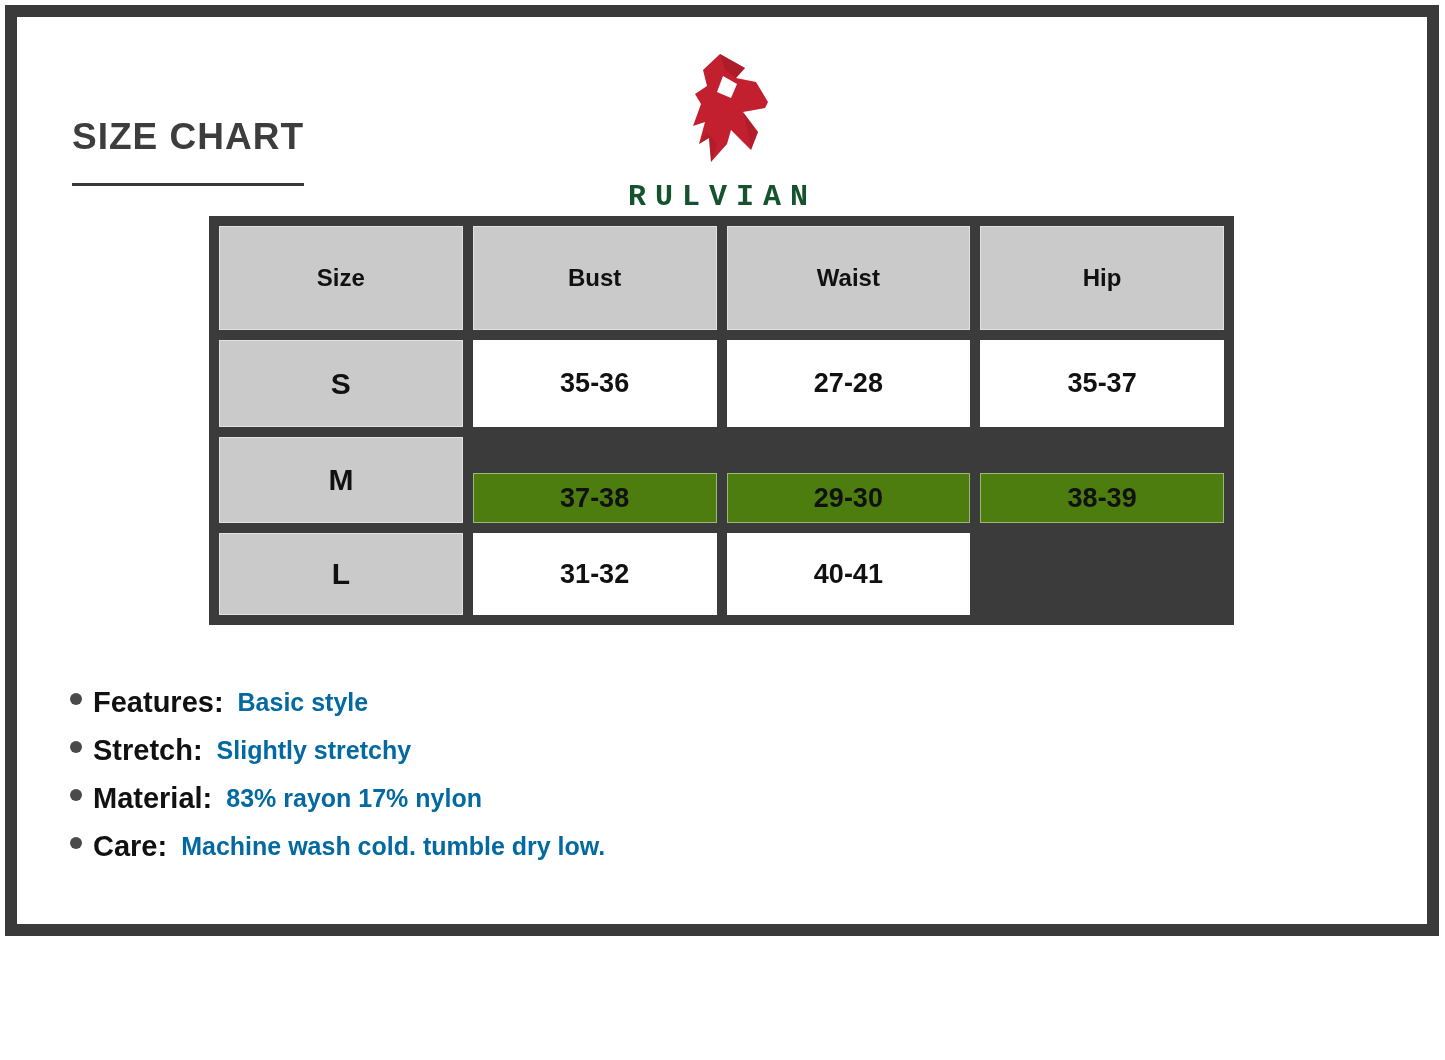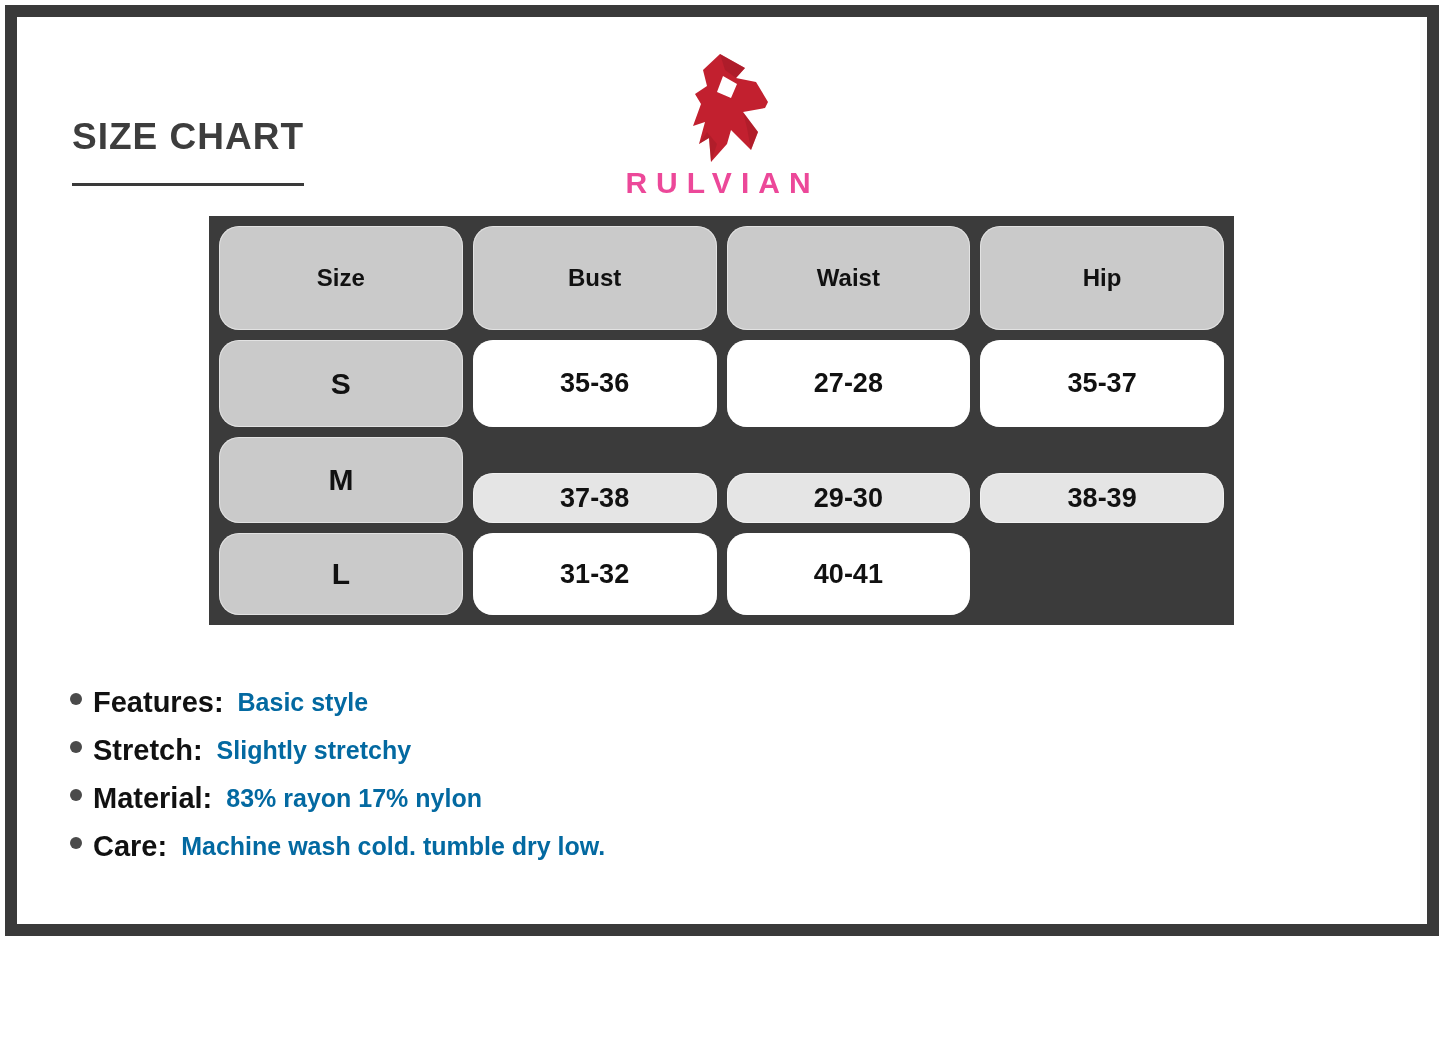--- a/index.html
+++ b/index.html
@@ -40,26 +40,26 @@
     background: #3a3a3a;
   }
   .logo {
     position: absolute;
     left: 0; right: 0;
     top: 52px;
     text-align: center;
   }
   .logo svg { display: block; margin: 0 auto; }
   .wordmark {
-    margin-top: 2px;
-    font-family: Liberation Sans, sans-serif;
+    margin-top: 16px;
+    font-family: Liberation Mono, monospace;
     font-weight: bold;
     font-size: 30px;
     letter-spacing: 9px;
-    color: #ec4899;
+    color: #14532d;
   }
   .size-table {
     position: absolute;
     left: 209px;
     top: 216px;
     width: 1025px;
     box-sizing: border-box;
     background: #3b3b3b;
     padding: 10px;
     display: grid;
@@ -67,25 +67,24 @@
     grid-template-rows: 104px 87px 86px 82px;
     gap: 10px;
   }
   .cell {
     display: flex;
     align-items: center;
     justify-content: center;
     font-weight: bold;
     color: #111111;
     box-shadow: inset 0 0 0 1px rgba(255,255,255,0.45);
-    border-radius: 20px;
   }
   .cell.gray  { background: #cacaca; }
   .cell.white { background: #ffffff; }
-  .cell.offwhite { background: #e5e5e5; margin-top: 36px; }
+  .cell.offwhite { background: #4d7c0f; margin-top: 36px; }
   .cell.header { font-size: 24px; }
   .cell.sizecol { font-size: 30px; }
   .cell.data { font-size: 27px; }
   .details {
     position: absolute;
     left: 70px;
     top: 654px;
     margin-top: 31px;
   }
   .detail-item {

